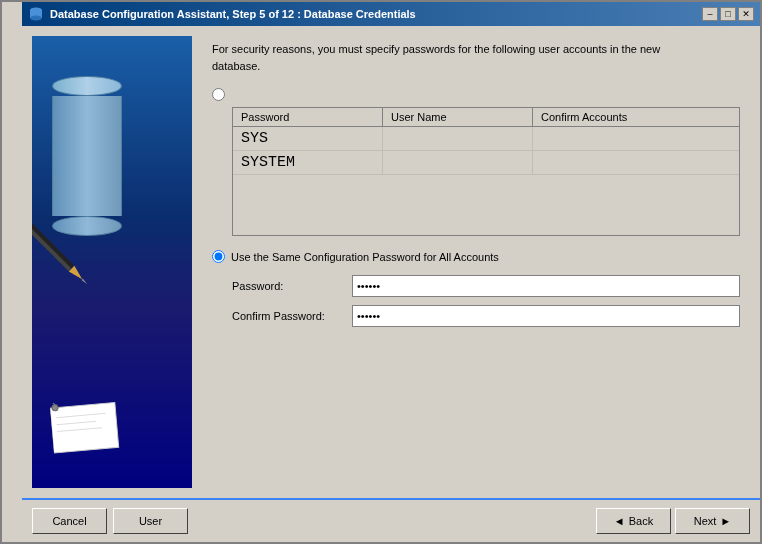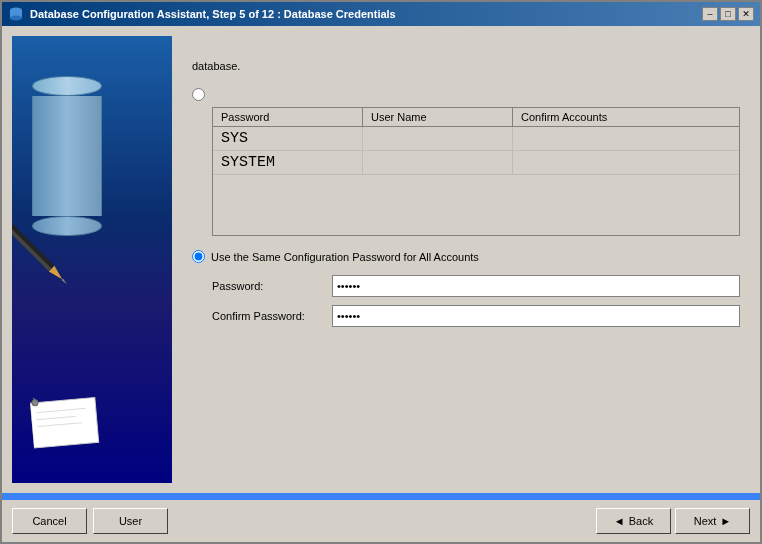--- a/index.html
+++ b/index.html
@@ -11,20 +11,21 @@
       background: #d4d0c8;
       overflow: hidden;
     }
     .window {
       width: 762px;
       height: 544px;
       background: #d4d0c8;
       border: 2px solid #808080;
       display: flex;
       flex-direction: column;
+      padding-left: 20px;
     }
     .title-bar {
       background: linear-gradient(to right, #003c7b, #4a7fb5);
       color: white;
       padding: 4px 6px;
       display: flex;
       align-items: center;
       justify-content: space-between;
       height: 24px;
     }
@@ -180,21 +181,21 @@
     .form-input {
       flex: 1;
       height: 22px;
       border: 1px solid #808080;
       background: white;
       padding: 2px 4px;
       font-size: 11px;
       font-family: Arial, sans-serif;
     }
     .bottom-bar {
-      border-top: 7px solid #3b82f6;
+      border-top: 2px solid #3b82f6;
       padding: 8px 10px;
       display: flex;
       justify-content: space-between;
       align-items: center;
       background: #d4d0c8;
       gap: 16px;
     }
     .bottom-left-buttons {
       display: flex;
       gap: 6px;
@@ -275,21 +276,21 @@
             <circle cx="5" cy="5" r="3" fill="#888" stroke="#666" stroke-width="1"></circle>
 
             <line x1="5" y1="2" x2="0" y2="-5" stroke="#888" stroke-width="1"></line>
           </svg>
         </div>
       </div>
     </div>
 
     <div class="right-panel">
       <div class="description">
-        <br>
+        <span>For security reasons, you must specify passwords for the following user accounts in the new</span><br>
         <span>database.</span>
       </div>
 
       <label class="radio-option">
         <input type="radio" name="pwd-option" style="">
       </label>
 
       <div class="table-container">
         <div class="table-header">
           <div class="th th-password">Password</div>

